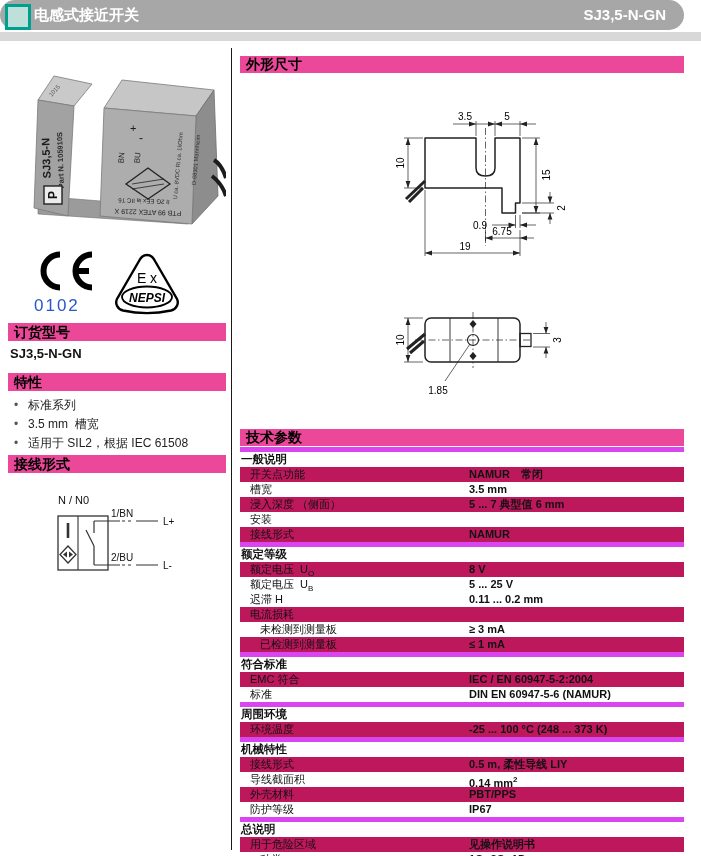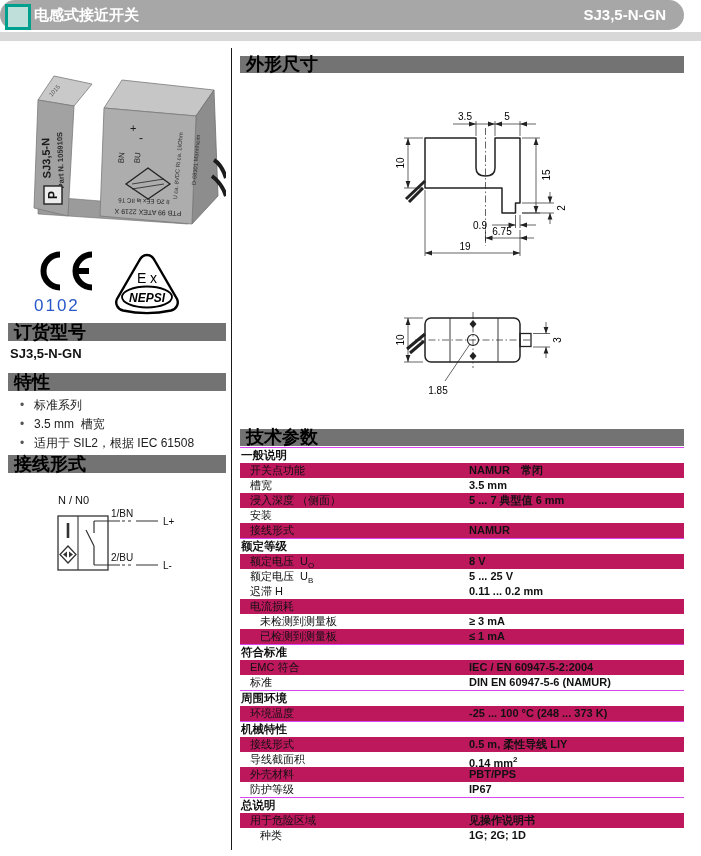--- a/index.html
+++ b/index.html
@@ -11,45 +11,45 @@
   #brandicon{position:absolute;left:5px;top:4px;width:20px;height:20px;background:#bfe0da;border:3px solid #00a08f;}
   #toptitle{position:absolute;left:34px;top:0;height:30px;line-height:30px;font-size:15px;font-weight:bold;color:#fff;}
   #topmodel{position:absolute;right:18px;top:0;height:30px;line-height:30px;font-size:15px;font-weight:bold;color:#fff;}
   #substrip{position:absolute;left:0;top:32px;width:701px;height:9px;background:#d8d8d8;}
 
   
   #leftcol{position:absolute;left:8px;top:48px;width:218px;height:800px;}
   #divider{position:absolute;left:231px;top:48px;width:1px;height:802px;background:#1a1a1a;}
   #rightcol{position:absolute;left:240px;top:56px;width:444px;height:796px;}
 
-  .bar{background:#737373;height:18px;line-height:18px;font-size:18px;font-weight:bold;color:#000;padding-left:6px;box-sizing:border-box;}
+  .bar{background:#ec4899;height:18px;line-height:18px;font-size:14px;font-weight:bold;color:#000;padding-left:6px;box-sizing:border-box;}
   #bar-dims,#bar-tech{position:absolute;left:0;width:444px;height:17px;line-height:17px;}
   #bar-dims{top:0;}
   #bar-tech{top:373px;}
 
   #photo{position:absolute;left:0;top:0;}
   #certs{position:absolute;left:0;top:203px;width:218px;height:70px;}
   #ce-block{position:absolute;left:22px;top:0px;}
   #ce-code{position:absolute;left:26px;top:33px;font-size:17px;letter-spacing:2px;color:#2757c8;margin-top:12px;}
   #nepsi{position:absolute;left:100px;top:0px;}
 
   #bar-order{position:absolute;left:0;top:275px;width:218px;}
   #order-value{position:absolute;left:2px;top:298px;font-size:13px;font-weight:bold;}
   #bar-feat{position:absolute;left:0;top:325px;width:218px;}
-  #features{position:absolute;left:10px;top:348px;margin:0;padding:0;list-style:none;font-size:12px;color:#222;}
+  #features{position:absolute;left:4px;top:348px;margin:0;padding:0;list-style:none;font-size:12px;color:#222;}
   #features li{height:19px;line-height:19px;padding-left:16px;position:relative;white-space:pre;}
   #features li:before{content:"•";position:absolute;left:2px;color:#555;}
   #bar-conn{position:absolute;left:0;top:407px;width:218px;}
   #wiring{position:absolute;left:0;top:430px;}
 
   #dims{position:absolute;left:0;top:22px;}
 
   
   #tech-table{position:absolute;left:0;top:391px;width:444px;}
-  .tg{height:15px;line-height:15px;font-size:11.5px;font-weight:bold;border-top:1px solid #d946ef;padding-left:1px;}
+  .tg{height:15px;line-height:15px;font-size:11.5px;font-weight:bold;border-top:5px solid #d946ef;padding-left:1px;}
   .tr{position:relative;height:15px;line-height:15px;font-size:11px;}
   .tr.alt{background:#be185d;}
   .tl{position:absolute;left:10px;top:0;white-space:pre;}
   .tl.ind1{left:20px;text-align:center;}
   .tv{position:absolute;left:185px;top:0;white-space:pre;font-weight:bold;margin-left:44px;}
   .tr sub{font-size:8px;}
   .tr sup{font-size:8px;}
 
   text{font-family:"Liberation Sans","DejaVu Sans",sans-serif;}
 </style>

